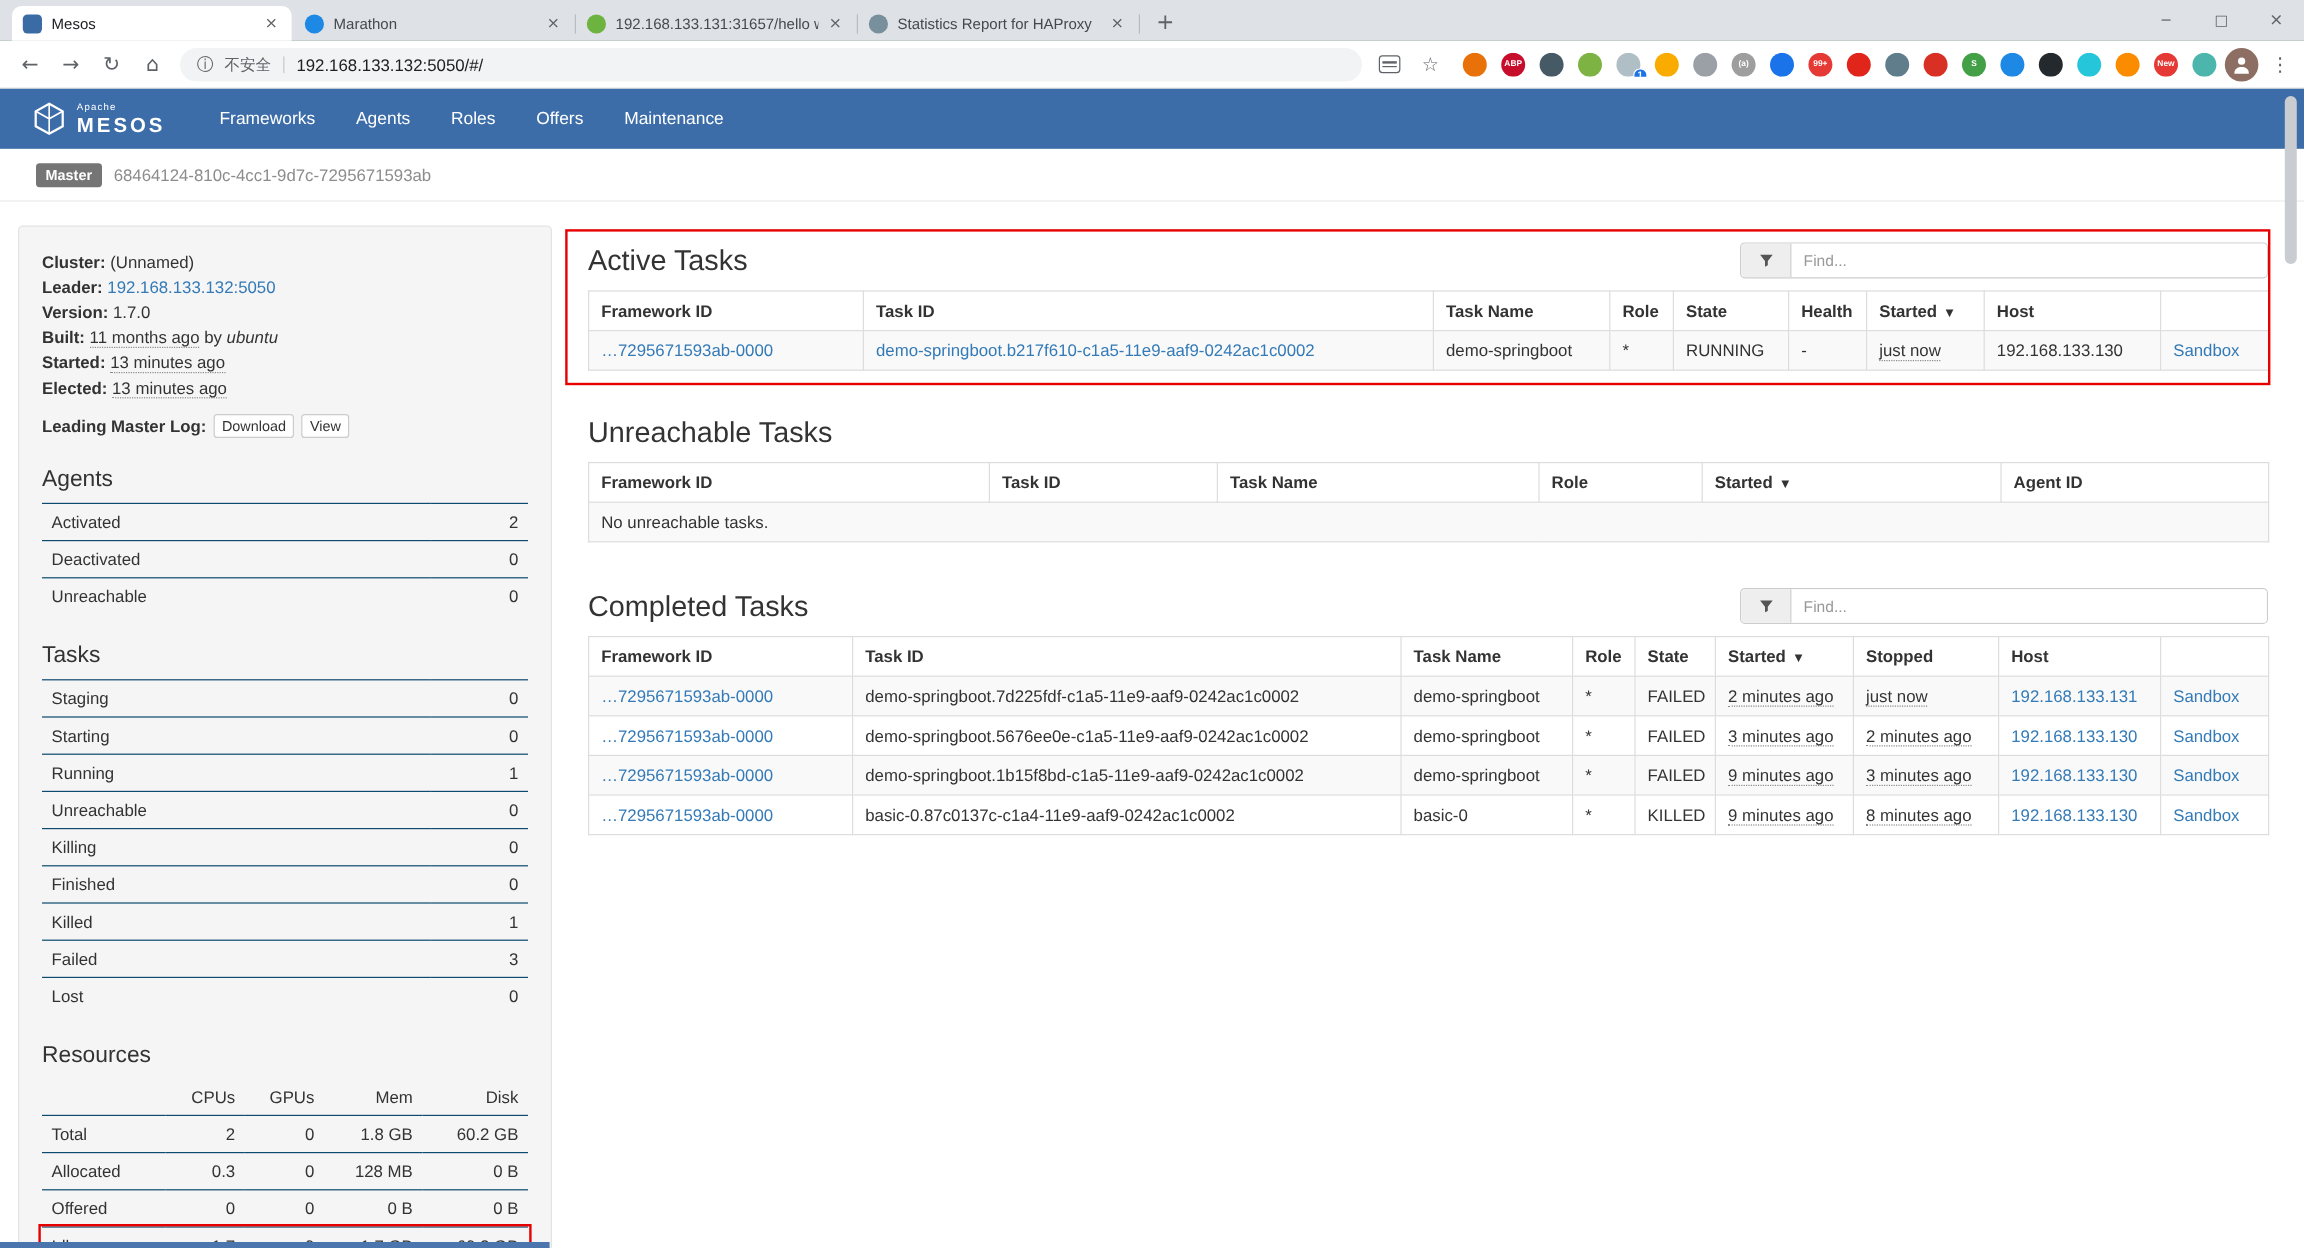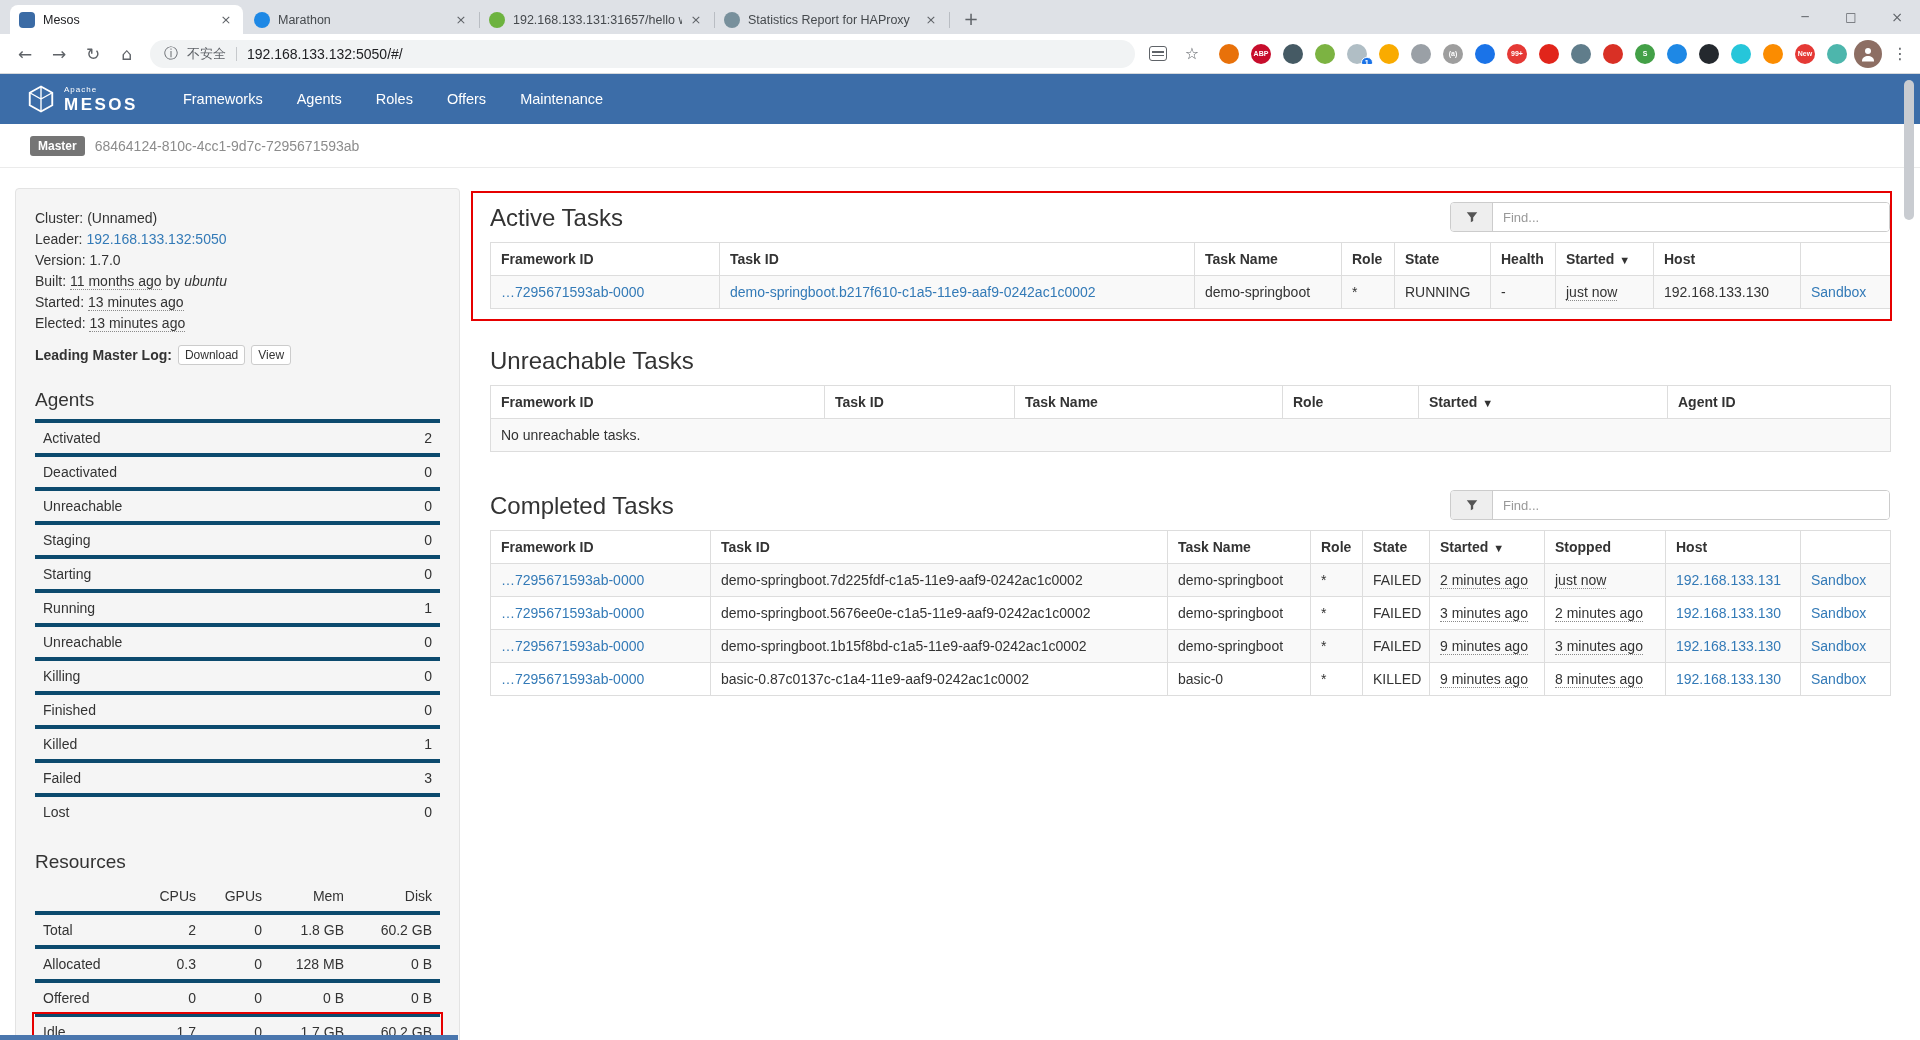--- a/index.html
+++ b/index.html
@@ -68,31 +68,31 @@
                 display: flex; align-items: center; gap: 10px; padding: 0 30px;
                 border-bottom: 1px solid #ebebeb; }
   .badge { background: #757575; color: #fff; font-size: 12px; font-weight: bold;
            padding: 3px 8px; border-radius: 3px; }
   .master-id { color: #8c8c8c; font-size: 14px; }
 
   
   .sidebar { position: absolute; left: 15px; top: 114px; width: 445px; height: 960px;
              background: #f5f5f5; border: 1px solid #e3e3e3; border-radius: 4px; padding: 19px; font-size: 14px; }
   .info-line { line-height: 20px; margin-bottom: 1px; }
-  .info-line b { font-weight: normal; }
+  .info-line b { font-weight: bold; }
   .rel { border-bottom: 1px dotted #8a8a8a; }
   .em { font-style: italic; }
   .log-line { margin-top: 12px; display: flex; align-items: center; gap: 6px; }
   .btn-xs { background: #fff; border: 1px solid #ccc; border-radius: 3px; color: #333;
             font-size: 12px; padding: 2px 6px; line-height: 14px; cursor: pointer;
             font-family: "Liberation Sans", "DejaVu Sans", sans-serif; }
   .side-h { font-size: 19px; font-weight: 400; color: #333; margin: 24px 0 8px; }
   .side-table { width: 100%; border-collapse: collapse; font-size: 14px; }
   .side-table td, .side-table th { padding: 7px 8px; }
-  .side-table td { border-top: 4px solid #0c4a6e; margin-left: 37px; }
+  .side-table td { border-top: 1px solid #0c4a6e; margin-left: 37px; }
   .side-table .lbl { text-align: left; }
   .side-table .val { text-align: right; }
   .side-table thead th { font-weight: 400; border: none; }
   tr.hl { outline: 2px solid #e60000; outline-offset: 1px; }
 
   
   .main { position: absolute; left: 490px; top: 114px; width: 1400px; }
   .sec-head { display: flex; justify-content: space-between; align-items: flex-end; margin: 38px 0 10px; }
   .sec-head.first { margin-top: 14px; }
   h3.sec-title { font-size: 24px; font-weight: 400; color: #333; margin: 0; line-height: 28px; }
@@ -277,20 +277,21 @@
           <td class="lbl">Deactivated</td>
           <td class="val">0</td>
         </tr>
         <tr>
           <td class="lbl">Unreachable</td>
           <td class="val">0</td>
         </tr>
       </tbody>
         </table>
 
+      <h4 class="side-h">Tasks</h4>
       <table class="side-table">
         <tbody>
             <tr>
           <td class="lbl">Staging</td>
           <td class="val">0</td>
         </tr>
         <tr>
           <td class="lbl">Starting</td>
           <td class="val">0</td>
         </tr>

